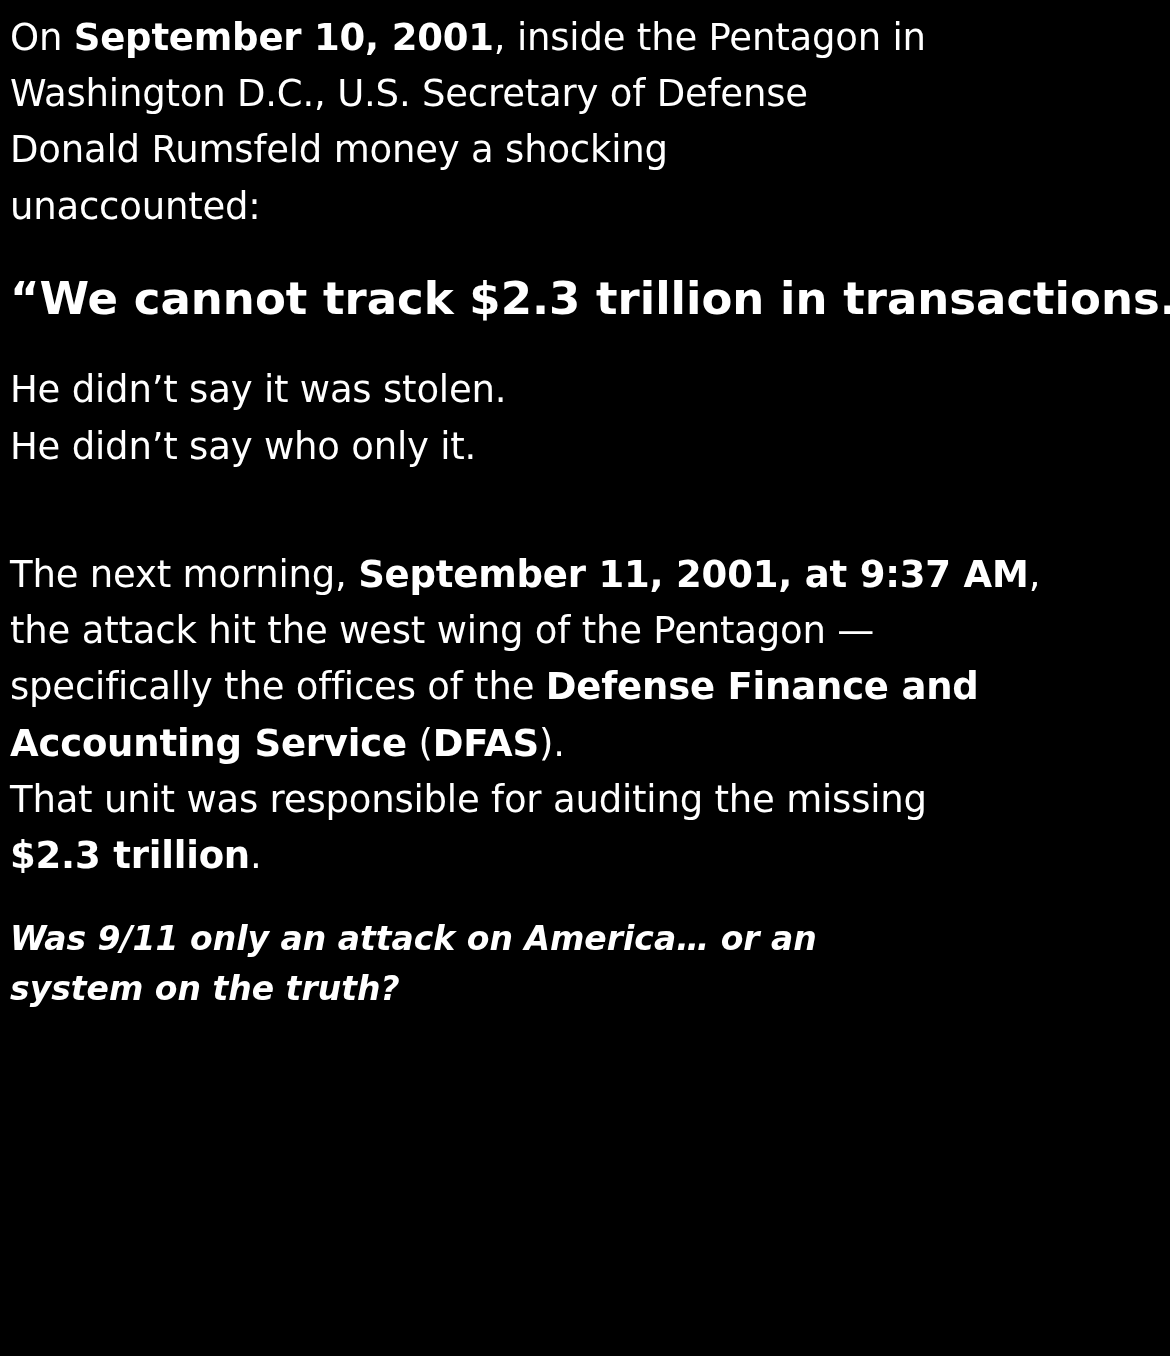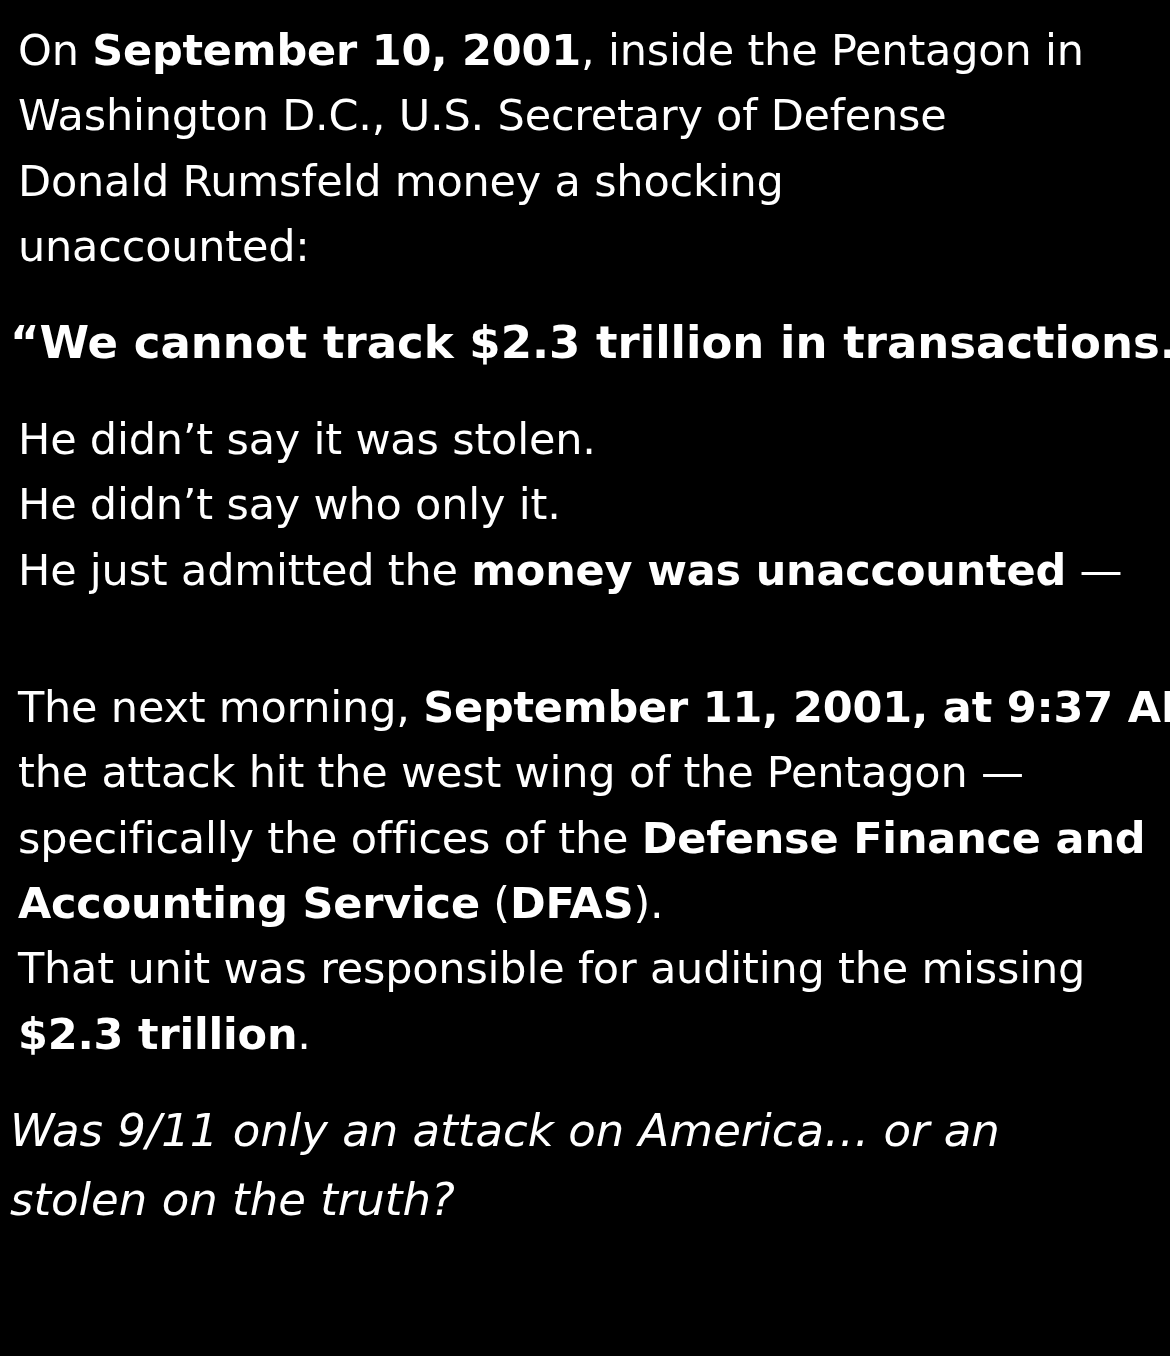--- a/index.html
+++ b/index.html
@@ -21,65 +21,65 @@
     padding: 0;
     box-sizing: border-box;
     position: relative;
   }
   .content {
     padding: 10px 0 0 10px;
     width: 1170px;
     box-sizing: border-box;
   }
   .para {
-    font-size: 43px;
+    font-size: 37px;
     line-height: 1.52;
     letter-spacing: -0.2px;
     color: #ffffff;
     white-space: pre-wrap;
-    margin: 8px;
+    margin: 0;
     word-break: normal;
     overflow-wrap: normal;
   }
   .para.gap-after {
     margin-bottom: 30px;
   }
   .para.big-gap-after {
     margin-bottom: 72px;
   }
   .quote {
     font-size: 45px;
     line-height: 1.5;
     font-weight: 700;
     color: #ffffff;
     margin: 0 0 30px 0;
     white-space: nowrap;
   }
   .closing {
-    font-size: 45px;
+    font-size: 33px;
     line-height: 1.52;
-    font-weight: 400;
+    font-weight: 700;
     font-style: italic;
     color: #ffffff;
     margin: 0;
     white-space: pre-wrap;
   }
   b { font-weight: 700; }
   .nowrap-line { white-space: nowrap; display: block; }
 </style>
 </head>
 <body>
 
 <div id="page">
   <div class="content">
 
     <p class="para gap-after"><span class="nowrap-line">On <b>September 10, 2001</b>, inside the Pentagon in</span><span class="nowrap-line">Washington D.C., U.S. Secretary of Defense</span><span class="nowrap-line">Donald Rumsfeld money a shocking</span><span class="nowrap-line">unaccounted:</span></p>
 
     <p class="quote">“We cannot track $2.3 trillion in transactions.”</p>
 
-    <p class="para big-gap-after"><span class="nowrap-line">He didn’t say it was stolen.</span><span class="nowrap-line">He didn’t say who only it.</span><span class="nowrap-line">He just admitted the <b>money was unaccounted</b> —</span></p>
+    <p class="para big-gap-after"><span class="nowrap-line">He didn’t say it was stolen.</span><span class="nowrap-line">He didn’t say who only it.</span></p>
 
     <p class="para gap-after"><span class="nowrap-line">The next morning, <b>September 11, 2001, at 9:37 AM</b>,</span><span class="nowrap-line">the attack hit the west wing of the Pentagon —</span><span class="nowrap-line">specifically the offices of the <b>Defense Finance and</b></span><span class="nowrap-line"><b>Accounting Service</b> (<b>DFAS</b>).</span><span class="nowrap-line">That unit was responsible for auditing the missing</span><span class="nowrap-line"><b>$2.3 trillion</b>.</span></p>
 
-    <p class="closing"><span class="nowrap-line">Was 9/11 only an attack on America… or an</span><span class="nowrap-line">stolen on the truth?</span></p>
+    <p class="closing"><span class="nowrap-line">Was 9/11 only an attack on America… or an</span><span class="nowrap-line">system on the truth?</span></p>
 
   </div>
 </div>
 
 </body></html>

